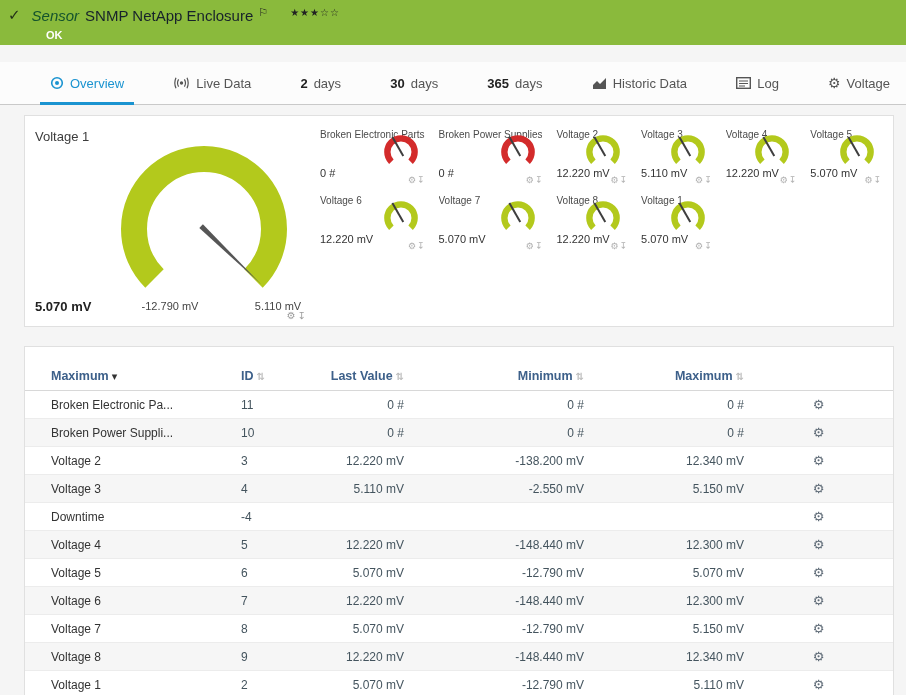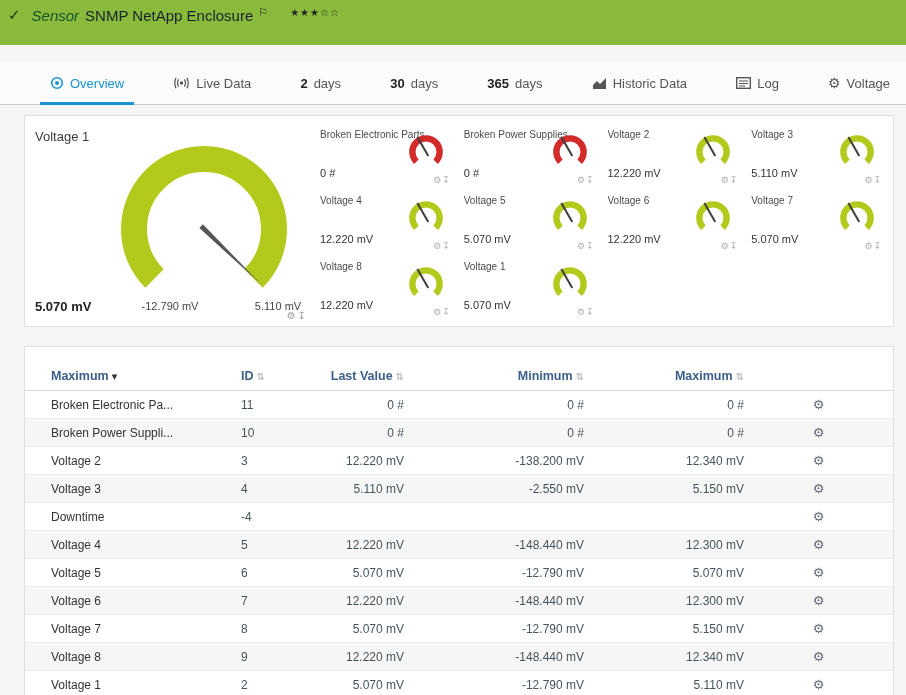--- a/index.html
+++ b/index.html
@@ -36,21 +36,21 @@
   .gauges-card { height:212px; display:flex; }
   .big-gauge { position:relative; width:285px; flex:none; }
   .bg-label { position:absolute; top:13px; left:10px; font-size:13px; color:#3c3c3c; }
   .bg-svg { position:absolute; top:28px; left:66px; }
   .bg-value { position:absolute; left:10px; bottom:12px; font-size:13px; font-weight:bold; color:#222; }
   .bg-min { position:absolute; left:95px;  bottom:14px; width:100px; text-align:center; font-size:11px; color:#444; }
   .bg-max { position:absolute; left:213px; bottom:14px; width:80px;  text-align:center; font-size:11px; color:#444; }
   .bg-icons { position:absolute; right:4px; bottom:5px; font-size:10px; color:#9d9d9d; }
   .bg-icons span { cursor:pointer; margin-left:2px; }
 
-  .small-gauges { flex:1; display:grid; grid-template-columns:repeat(4,1fr); grid-auto-rows:66px;
+  .small-gauges { flex:1; display:grid; grid-template-columns:repeat(6,1fr); grid-auto-rows:66px;
                   padding:6px 6px 0 2px; }
   .gcell { position:relative; padding:7px 6px 0 8px; }
   .g-label { font-size:10px; color:#4a4a4a; white-space:nowrap; overflow:hidden; }
   .g-svg { position:absolute; right:10px; top:10px; }
   .g-value { position:absolute; left:8px; bottom:9px; font-size:11px; color:#333; }
   .g-icons { position:absolute; right:6px; bottom:3px; font-size:9px; color:#b0b0b0; }
   .g-icons span { cursor:pointer; margin-left:1px; }
 
   
   .table-card { margin-top:19px; height:520px; padding-top:14px; }
@@ -72,20 +72,21 @@
 <body>
 
 <div class="topbar">
   <div class="topbar-row">
     <span class="check">✓</span>
     <span class="kind">Sensor</span>
     <span class="sensor-title">SNMP NetApp Enclosure</span>
     <span class="flag">⚐</span>
     <span class="stars">★★★☆☆</span>
   </div>
+  <div class="status-ok">OK</div>
 </div>
 
 <div class="tabbar">
     <div class="tab active">
     <span class="t-icon">
         <svg width="14" height="14" viewBox="0 0 14 14">
           <circle cx="7" cy="7" r="5.3" fill="none" stroke="currentColor" stroke-width="1.6"></circle>
           <circle cx="7" cy="7" r="2" fill="currentColor"></circle>
         </svg>
       </span>

